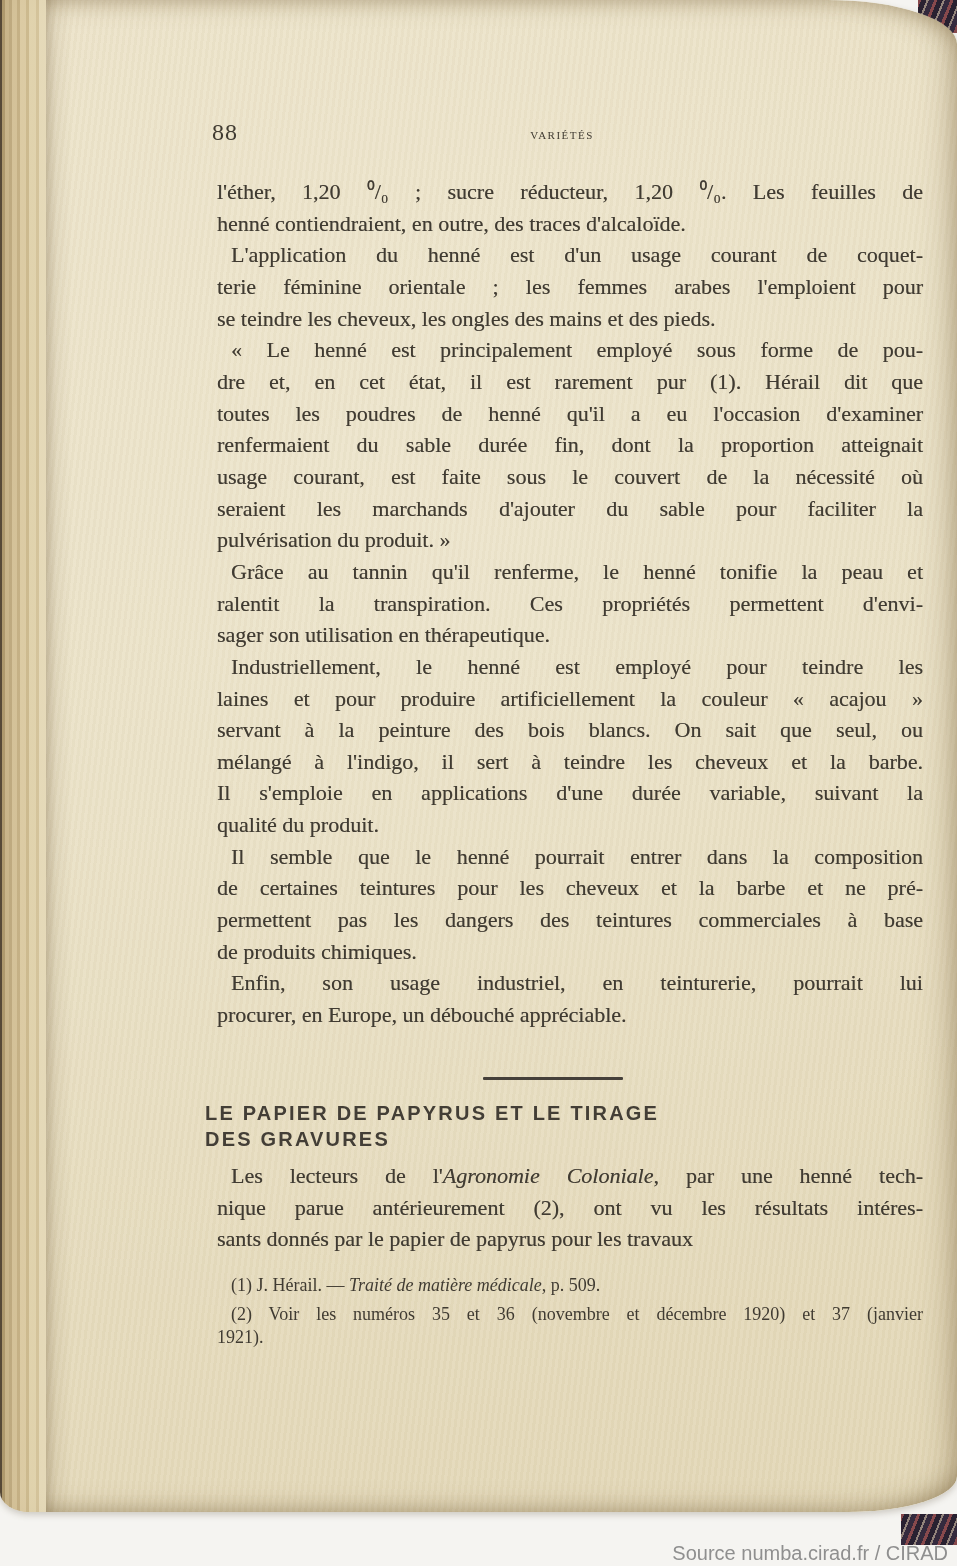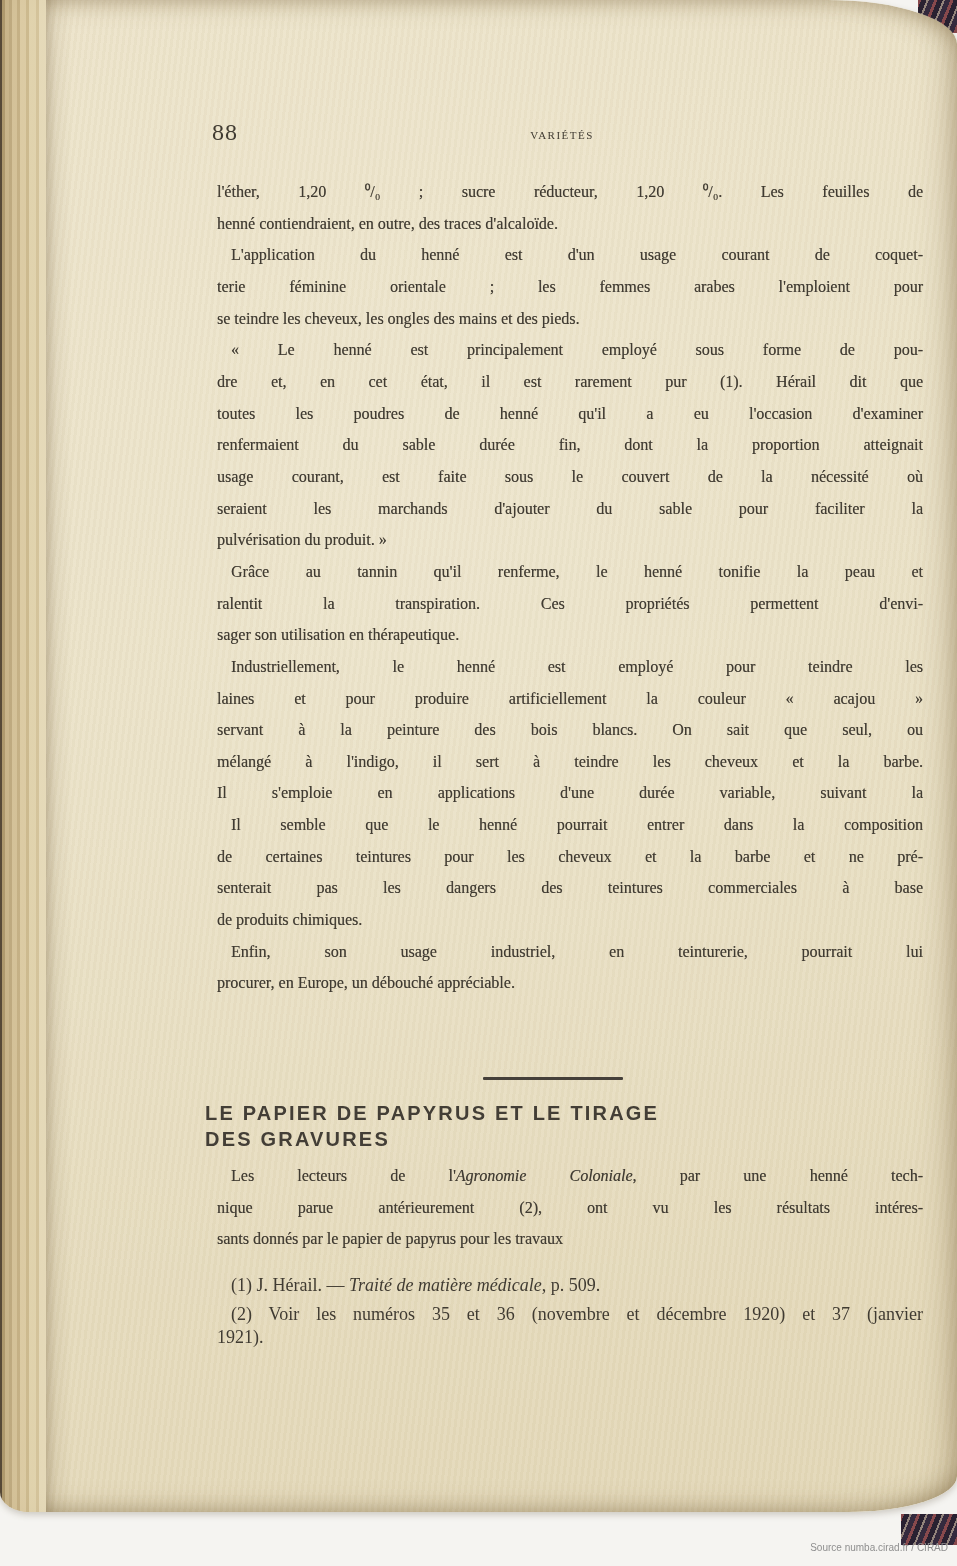--- a/index.html
+++ b/index.html
@@ -55,21 +55,21 @@
 
   
   .content { position:absolute; left:217px; top:0; width:706px; color:#403b32; }
   .pagenum { position:absolute; left:-5px; top:119px; font-size:24px; letter-spacing:1px; }
   .runhead {
     position:absolute; left:0; right:0; top:129px; text-align:center;
     font-size:11px; letter-spacing:1.5px; transform:translateX(-8px);
   }
   .bodytext { position:absolute; left:0; right:0; top:176px; }
   .line {
-    text-align:justify; line-height:31.65px; font-size:16px;
+    text-align:justify; line-height:31.65px; font-size:22px;
     text-shadow:0.25px 0 0 rgba(64,59,50,.55);
   }
   .jl { text-align-last:justify; }
   .ind { text-indent:14px; }
   .it { font-style:italic; }
 
   .divider {
     position:absolute; left:266px; top:1077px; width:140px; height:2.5px;
     background:#45403a; border-radius:1px;
   }
@@ -79,21 +79,21 @@
     font-family:"Liberation Sans", sans-serif; font-weight:700;
     font-size:20px; letter-spacing:2.2px; line-height:26px; color:#433e36;
   }
   .intro { position:absolute; left:0; right:0; top:1160px; }
   .footnotes { position:absolute; left:0; right:0; top:1274px; }
   .footnotes .line { font-size:18px; line-height:23px; text-shadow:none; }
   .footnotes .fn { margin-bottom:6px; }
 
   .footer {
     position:absolute; right:9px; top:1542px;
-    font-family:"Liberation Sans", sans-serif; font-size:10px; color:#8f8f8f;
+    font-family:"Liberation Sans", sans-serif; font-size:20px; color:#8f8f8f;
   }
 </style>
 </head>
 <body>
 
 <div class="stage">
 
   <div class="marble top"></div>
   <div class="marble bottom"></div>
 
@@ -128,25 +128,26 @@
             <div class="line jl ind"><span>Grâce au tannin qu'il renferme, le henné tonifie la peau et</span></div>
             <div class="line jl"><span>ralentit la transpiration. Ces propriétés permettent d'envi-</span></div>
             <div class="line"><span>sager son utilisation en thérapeutique.</span></div>
           </div>
           <div>
             <div class="line jl ind"><span>Industriellement, le henné est employé pour teindre les</span></div>
             <div class="line jl"><span>laines et pour produire artificiellement la couleur « acajou »</span></div>
             <div class="line jl"><span>servant à la peinture des bois blancs. On sait que seul, ou</span></div>
             <div class="line jl"><span>mélangé à l'indigo, il sert à teindre les cheveux et la barbe.</span></div>
             <div class="line jl"><span>Il s'emploie en applications d'une durée variable, suivant la</span></div>
+            <div class="line"><span>qualité du produit.</span></div>
           </div>
           <div>
             <div class="line jl ind"><span>Il semble que le henné pourrait entrer dans la composition</span></div>
             <div class="line jl"><span>de certaines teintures pour les cheveux et la barbe et ne pré-</span></div>
-            <div class="line jl"><span>senterait pas les dangers des teintures commerciales à base</span></div>
+            <div class="line jl"><span>permettent pas les dangers des teintures commerciales à base</span></div>
             <div class="line"><span>de produits chimiques.</span></div>
           </div>
           <div>
             <div class="line jl ind"><span>Enfin, son usage industriel, en teinturerie, pourrait lui</span></div>
             <div class="line"><span>procurer, en Europe, un débouché appréciable.</span></div>
           </div>
         </div>
 
       <div class="divider"></div>
 

